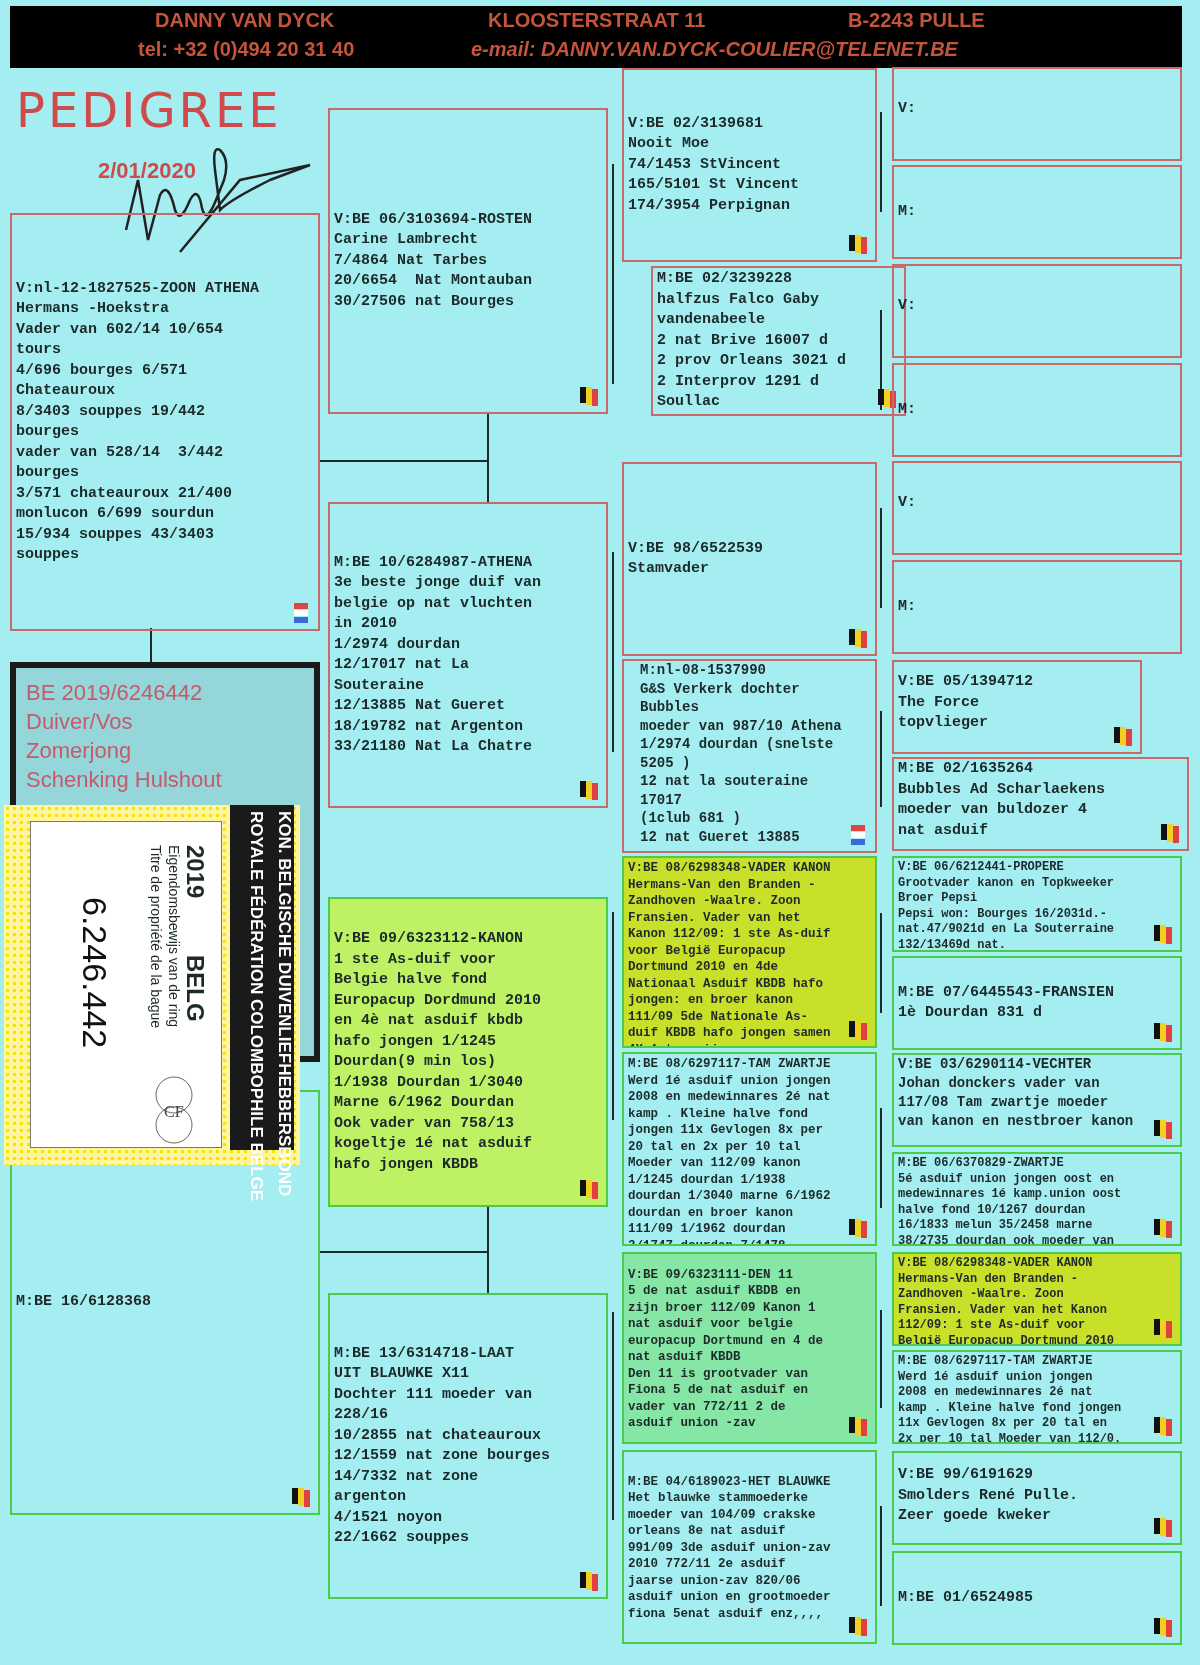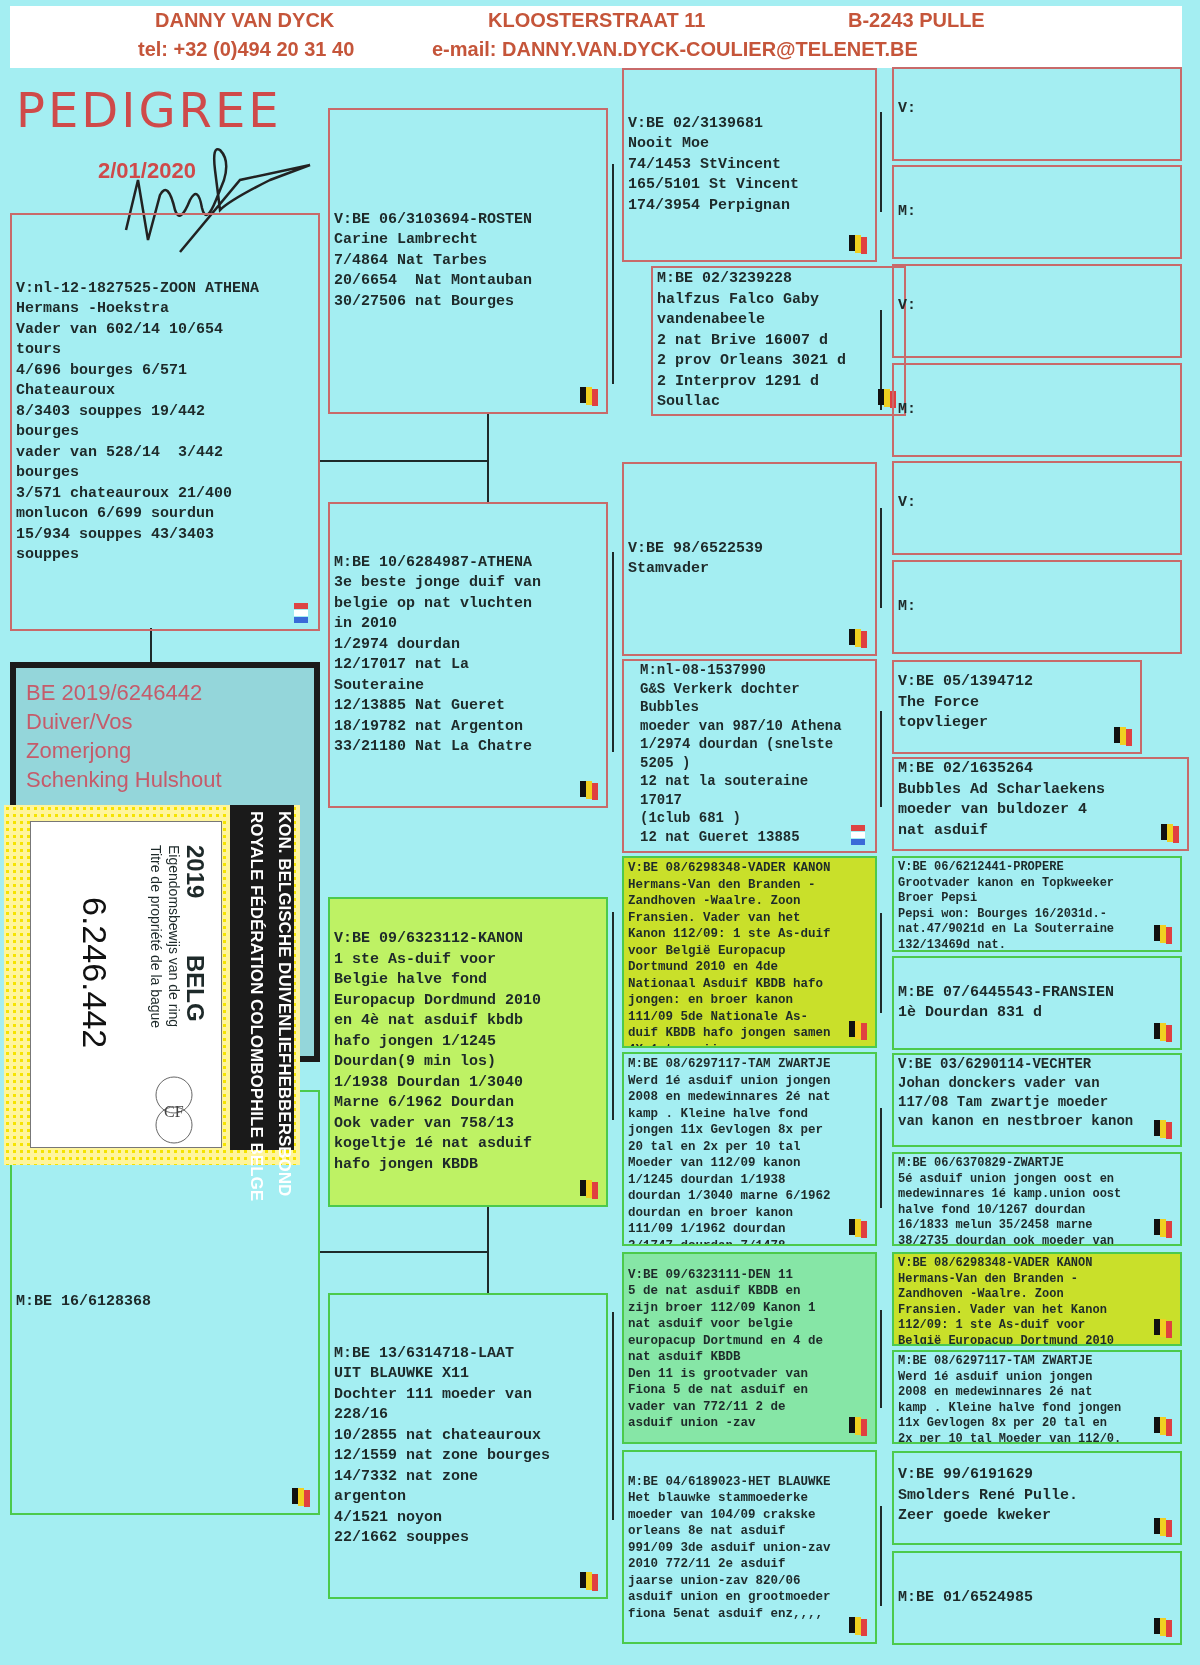--- a/index.html
+++ b/index.html
@@ -4,21 +4,21 @@
 <style>
   html, body { margin: 0; padding: 0; }
   body {
     width: 1200px; height: 1665px; position: relative; overflow: hidden;
     background: #a4eef2;
     font-family: "Liberation Mono", "DejaVu Sans Mono", monospace;
     color: #1e2a2a;
   }
   .abs { position: absolute; box-sizing: border-box; }
   .header {
-    left: 10px; top: 6px; width: 1172px; height: 62px; background: #ffffff;
+    left: 10px; top: 6px; width: 1172px; height: 62px; background: #000000;
     color: #c5553a; font-family: "Liberation Sans", "DejaVu Sans", sans-serif;
     font-weight: bold; font-size: 20px;
   }
   .header .r1, .header .r2 { position: absolute; white-space: nowrap; }
   .title {
     left: 16px; top: 82px; font-family: "DejaVu Sans", sans-serif; font-size: 48px;
     color: #cf4a4a; letter-spacing: 3px;
   }
   .date {
     left: 98px; top: 158px; font-family: "Liberation Sans", sans-serif; font-weight: bold;
@@ -69,21 +69,21 @@
   .line { position: absolute; background: #1e2a2a; }
 </style>
 </head>
 <body>
 
 <div class="abs header">
   <span class="r1" style="left:145px;top:3px;">DANNY VAN DYCK</span>
   <span class="r1" style="left:478px;top:3px;">KLOOSTERSTRAAT 11</span>
   <span class="r1" style="left:838px;top:3px;">B-2243  PULLE</span>
   <span class="r2" style="left:128px;top:32px;">tel: +32 (0)494 20 31 40</span>
-  <span class="r2" style="left:422px;top:32px;">e-mail: DANNY.VAN.DYCK-COULIER@TELENET.BE</span>
+  <span class="r2" style="left:461px;top:32px;font-style:italic;">e-mail: DANNY.VAN.DYCK-COULIER@TELENET.BE</span>
 </div>
 
 <div class="abs title">PEDIGREE</div>
 <div class="abs date">2/01/2020</div>
 <svg class="abs sig" viewBox="0 0 200 120">
   <path d="M6 90 L18 40 L28 100 L40 55 Q48 40 55 70 Q60 85 70 60 Q78 45 82 68 Q86 85 96 60 L104 40 Q110 20 100 10 Q92 5 95 30 L100 70 Q110 60 150 40 L190 25 L120 40 L60 112" fill="none" stroke="#222" stroke-width="2.5"></path>
 </svg>
 
 <div class="line" style="left:150px;top:628px;width:2px;height:34px;"></div>
 <div class="line" style="left:318px;top:460px;width:170px;height:2px;"></div>

